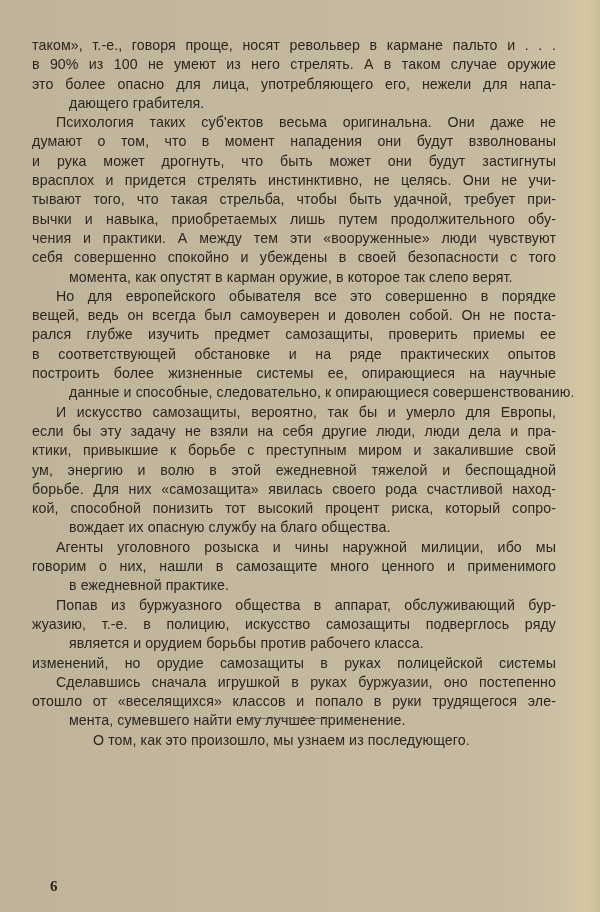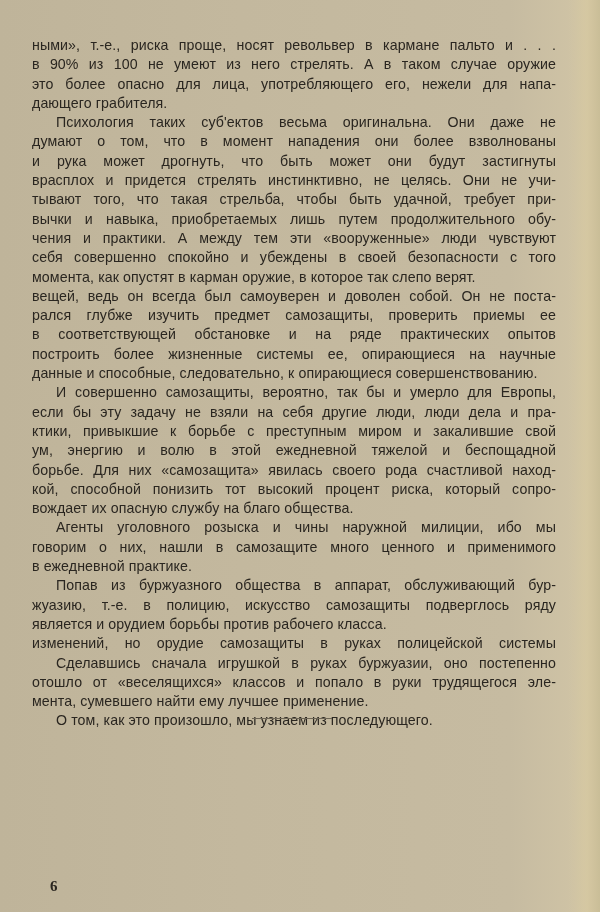--- a/index.html
+++ b/index.html
@@ -14,66 +14,67 @@
     position:absolute; left:32px; top:36px; width:524px;
   }
   .para {
     font-size:14.2px;
     line-height:19.3px;
     text-align:justify;
     margin:0;
     letter-spacing:0.1px;
   }
   .para .line { display:block; text-align:justify; text-align-last:justify; white-space:nowrap; }
-  .para .line.last { text-align-last:left; }
+  .para .line.last { text-align-last:left;margin-left:37px; }
   .indent { padding-left:24px; }
   .rule {
     position:absolute; left:252px; top:718px; width:80px; height:1px;
     background:#6e6656;
   }
   .page-number {
     position:absolute; left:50px; top:878px;
     font-family: "Liberation Serif", serif;
     font-size:15px; font-weight:bold; color:#2a2620;
   }
   .edge {
     position:absolute; right:0; top:0; width:32px; height:912px;
     background: linear-gradient(90deg, rgba(210,195,160,0) 0%, rgba(214,200,160,0.7) 60%, rgba(200,188,150,0.9) 100%);
   }
 </style>
 </head>
 <body>
 
 <div class="page" id="body">
     <p class="para">
-      <span class="line">ными», т.-е., риска проще, носят револьвер в кармане пальто и . . .</span>
+      <span class="line">таком», т.-е., говоря проще, носят револьвер в кармане пальто и . . .</span>
       <span class="line">в 90% из 100 не умеют из него стрелять. А в таком случае оружие</span>
       <span class="line">это более опасно для лица, употребляющего его, нежели для напа-</span>
       <span class="line last">дающего грабителя.</span>
     </p>
     <p class="para">
       <span class="line indent">Психология таких суб'ектов весьма оригинальна. Они даже не</span>
-      <span class="line">думают о том, что в момент нападения они более взволнованы</span>
+      <span class="line">думают о том, что в момент нападения они будут взволнованы</span>
       <span class="line">и рука может дрогнуть, что быть может они будут застигнуты</span>
       <span class="line">врасплох и придется стрелять инстинктивно, не целясь. Они не учи-</span>
       <span class="line">тывают того, что такая стрельба, чтобы быть удачной, требует при-</span>
       <span class="line">вычки и навыка, приобретаемых лишь путем продолжительного обу-</span>
       <span class="line">чения и практики. А между тем эти «вооруженные» люди чувствуют</span>
       <span class="line">себя совершенно спокойно и убеждены в своей безопасности с того</span>
       <span class="line last">момента, как опустят в карман оружие, в которое так слепо верят.</span>
     </p>
     <p class="para">
+      <span class="line indent">Но для европейского обывателя все это совершенно в порядке</span>
       <span class="line">вещей, ведь он всегда был самоуверен и доволен собой. Он не поста-</span>
       <span class="line">рался глубже изучить предмет самозащиты, проверить приемы ее</span>
       <span class="line">в соответствующей обстановке и на ряде практических опытов</span>
       <span class="line">построить более жизненные системы ее, опирающиеся на научные</span>
       <span class="line last">данные и способные, следовательно, к опирающиеся совершенствованию.</span>
     </p>
     <p class="para">
-      <span class="line indent">И совершенно самозащиты, вероятно, так бы и умерло для Европы,</span>
+      <span class="line indent">И искусство самозащиты, вероятно, так бы и умерло для Европы,</span>
       <span class="line">если бы эту задачу не взяли на себя другие люди, люди дела и пра-</span>
       <span class="line">ктики, привыкшие к борьбе с преступным миром и закалившие свой</span>
       <span class="line">ум, энергию и волю в этой ежедневной тяжелой и беспощадной</span>
       <span class="line">борьбе. Для них «самозащита» явилась своего рода счастливой наход-</span>
       <span class="line">кой, способной понизить тот высокий процент риска, который сопро-</span>
       <span class="line last">вождает их опасную службу на благо общества.</span>
     </p>
     <p class="para">
       <span class="line indent">Агенты уголовного розыска и чины наружной милиции, ибо мы</span>
       <span class="line">говорим о них, нашли в самозащите много ценного и применимого</span>

